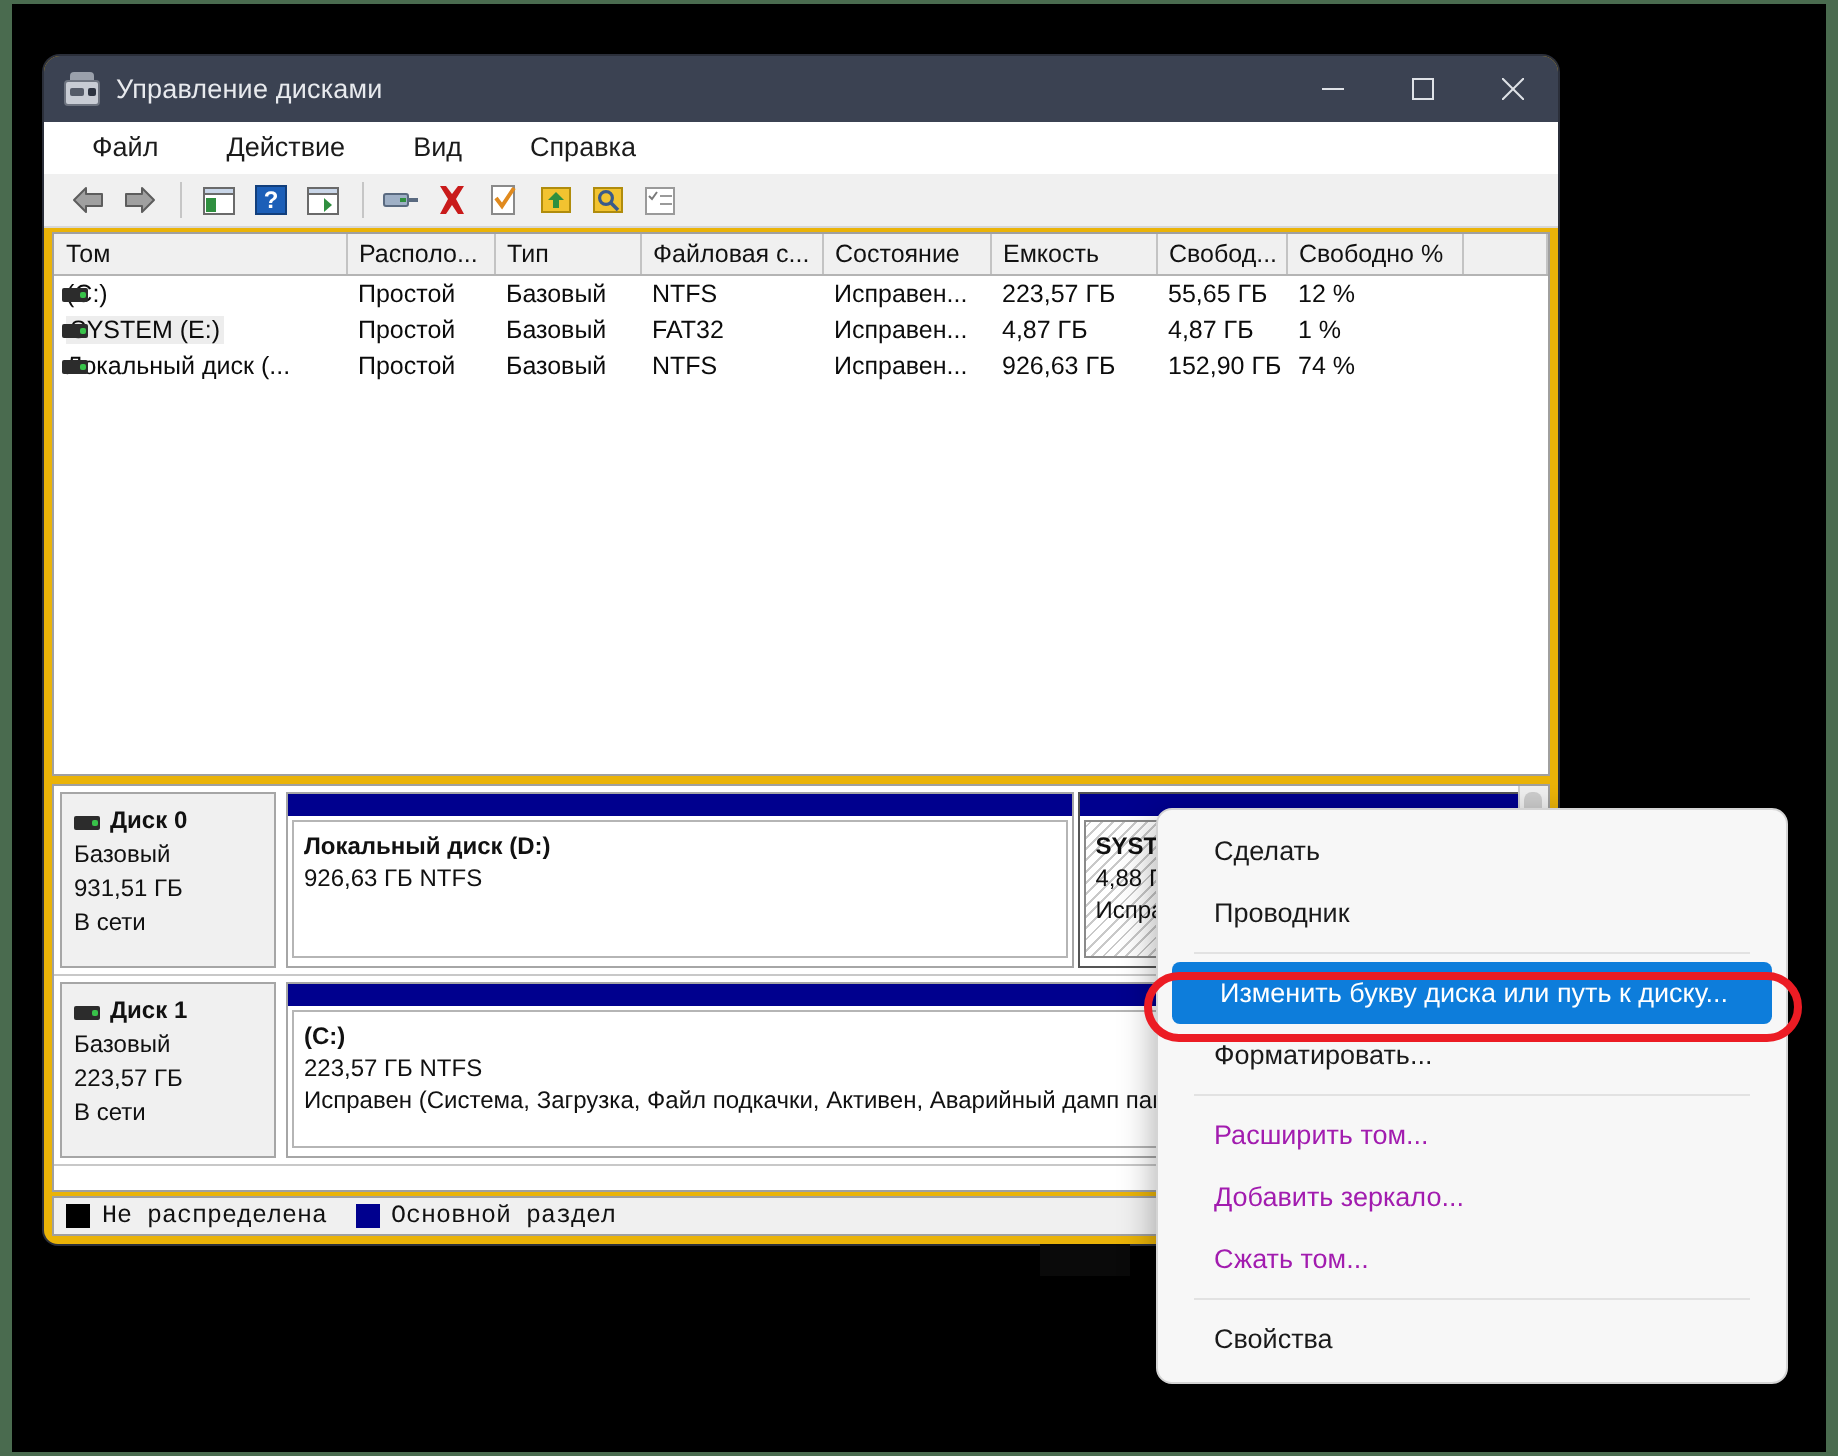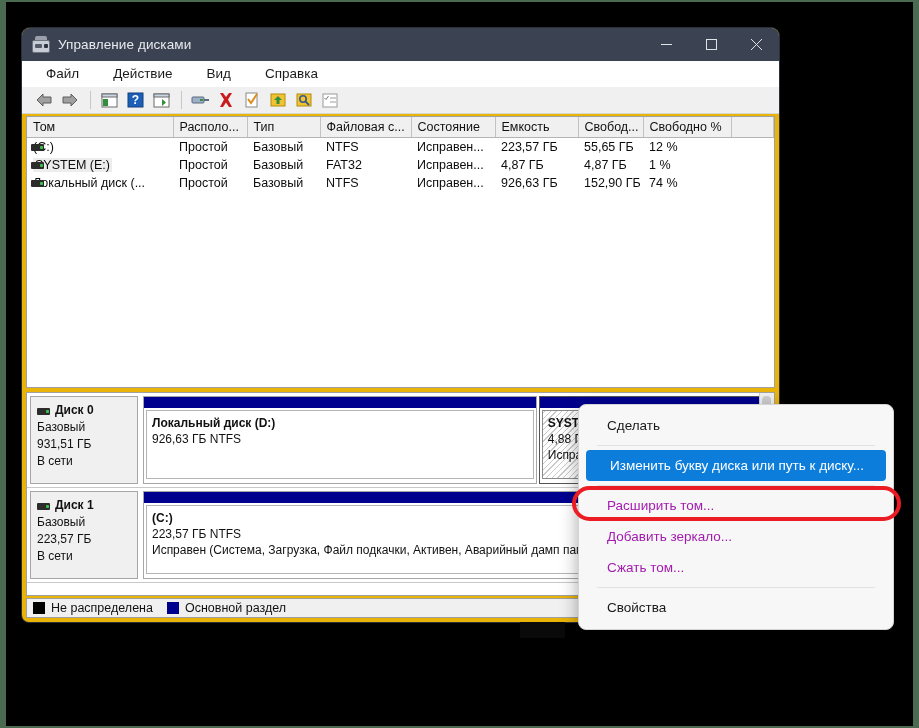--- a/index.html
+++ b/index.html
@@ -220,21 +220,21 @@
     position: absolute; left: 4px; top: 570px;
     width: 749px; height: 20px;
     background: #f0f0f0;
     border: 1px solid #a0a0a0;
     display: flex; align-items: center;
     padding-left: 6px;
     font-size: 12.5px;
     color: #111;
   }
   .legend .sw { width: 12px; height: 12px; margin-right: 6px; }
-  .legend .lab { margin-right: 14px; }
+  .legend .lab { margin-right: 14px; font-family: Liberation Mono, monospace; }
 
   
   .ctxmenu {
     position: absolute;
     left: 578px; top: 404px;
     width: 316px;
     background: #f7f7f7;
     border: 1px solid #d4d4d4;
     border-radius: 8px;
     box-shadow: 0 6px 18px rgba(0,0,0,.35);
@@ -533,22 +533,24 @@
     <span class="sw" id="sw1" style="background: rgb(0, 0, 142);"></span>
     <span class="lab">Основной раздел</span>
   </div>
 
 </div>
 
 <div class="bottom-stub"></div>
 
 <div class="ctxmenu">
   <div class="ctxitem">Сделать</div>
+  <div class="ctxitem">Проводник</div>
   <div class="ctxsep"></div>
   <div class="ctxitem highlight" style="background: rgb(13, 125, 219);">Изменить букву диска или путь к диску...</div>
+  <div class="ctxitem">Форматировать...</div>
   <div class="ctxsep"></div>
   <div class="ctxitem disabled">Расширить том...</div>
   <div class="ctxitem disabled">Добавить зеркало...</div>
   <div class="ctxitem disabled">Сжать том...</div>
   <div class="ctxsep"></div>
   <div class="ctxitem">Свойства</div>
 
 </div>
 
 <div class="annot" style="border-color: rgb(236, 28, 36);"></div>

